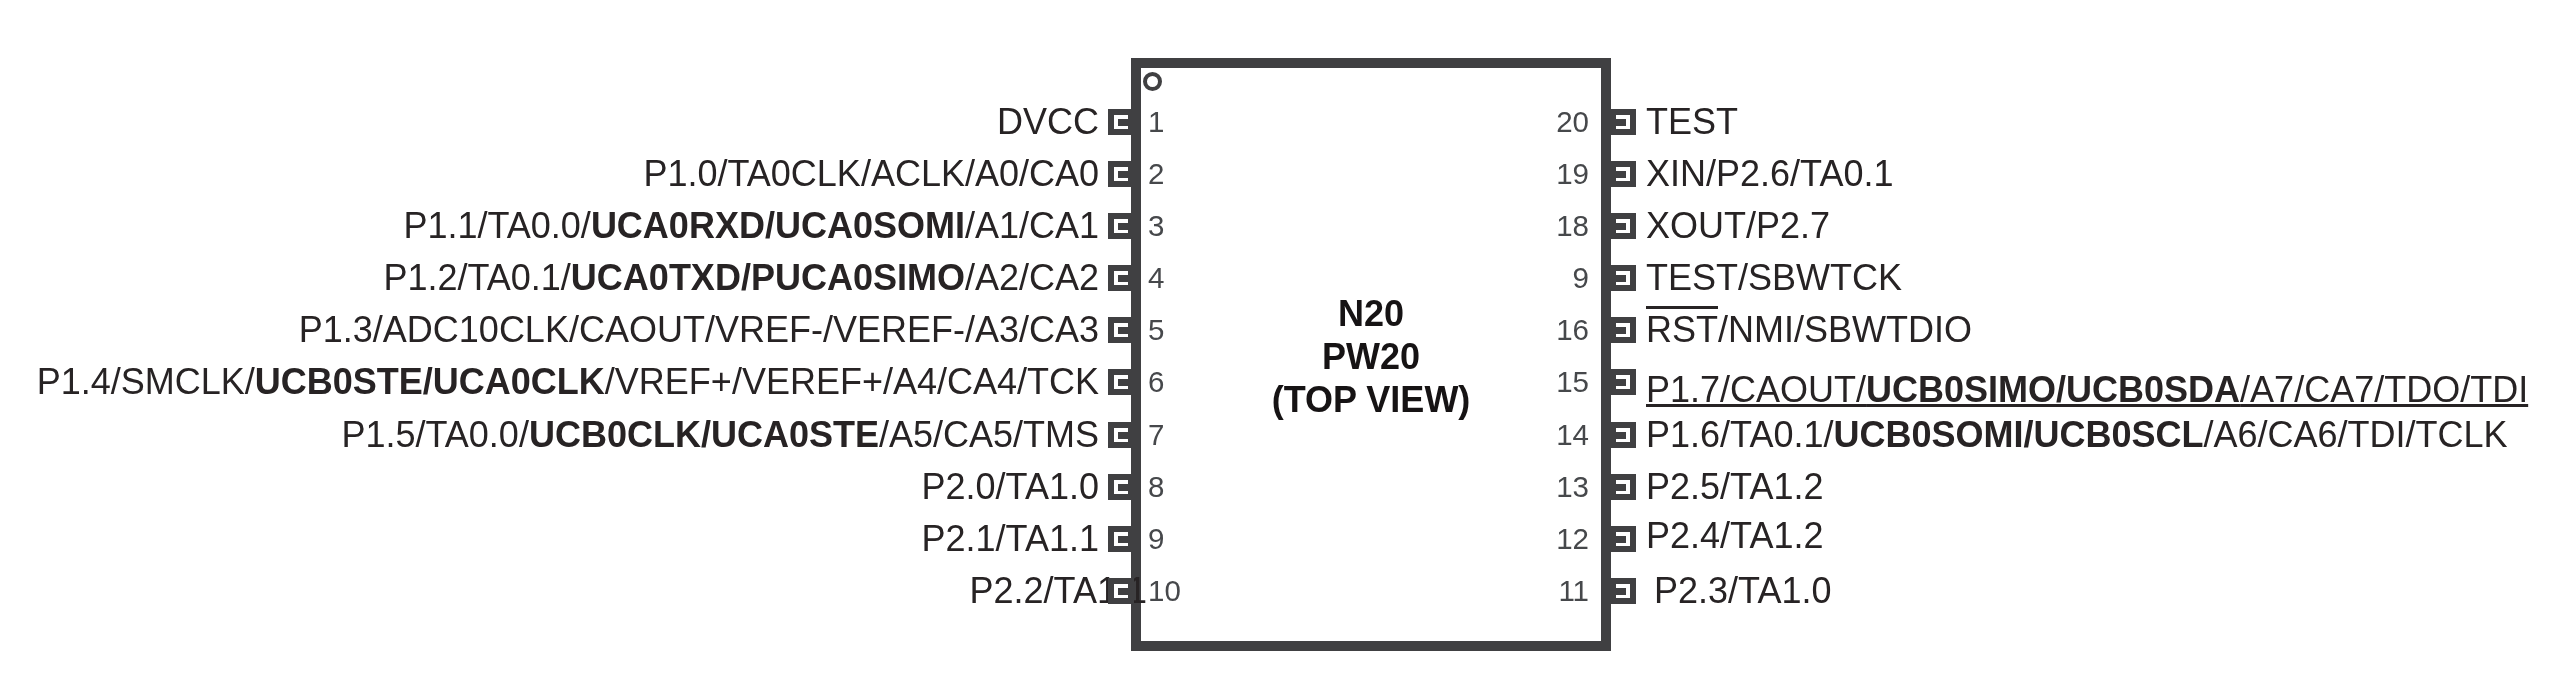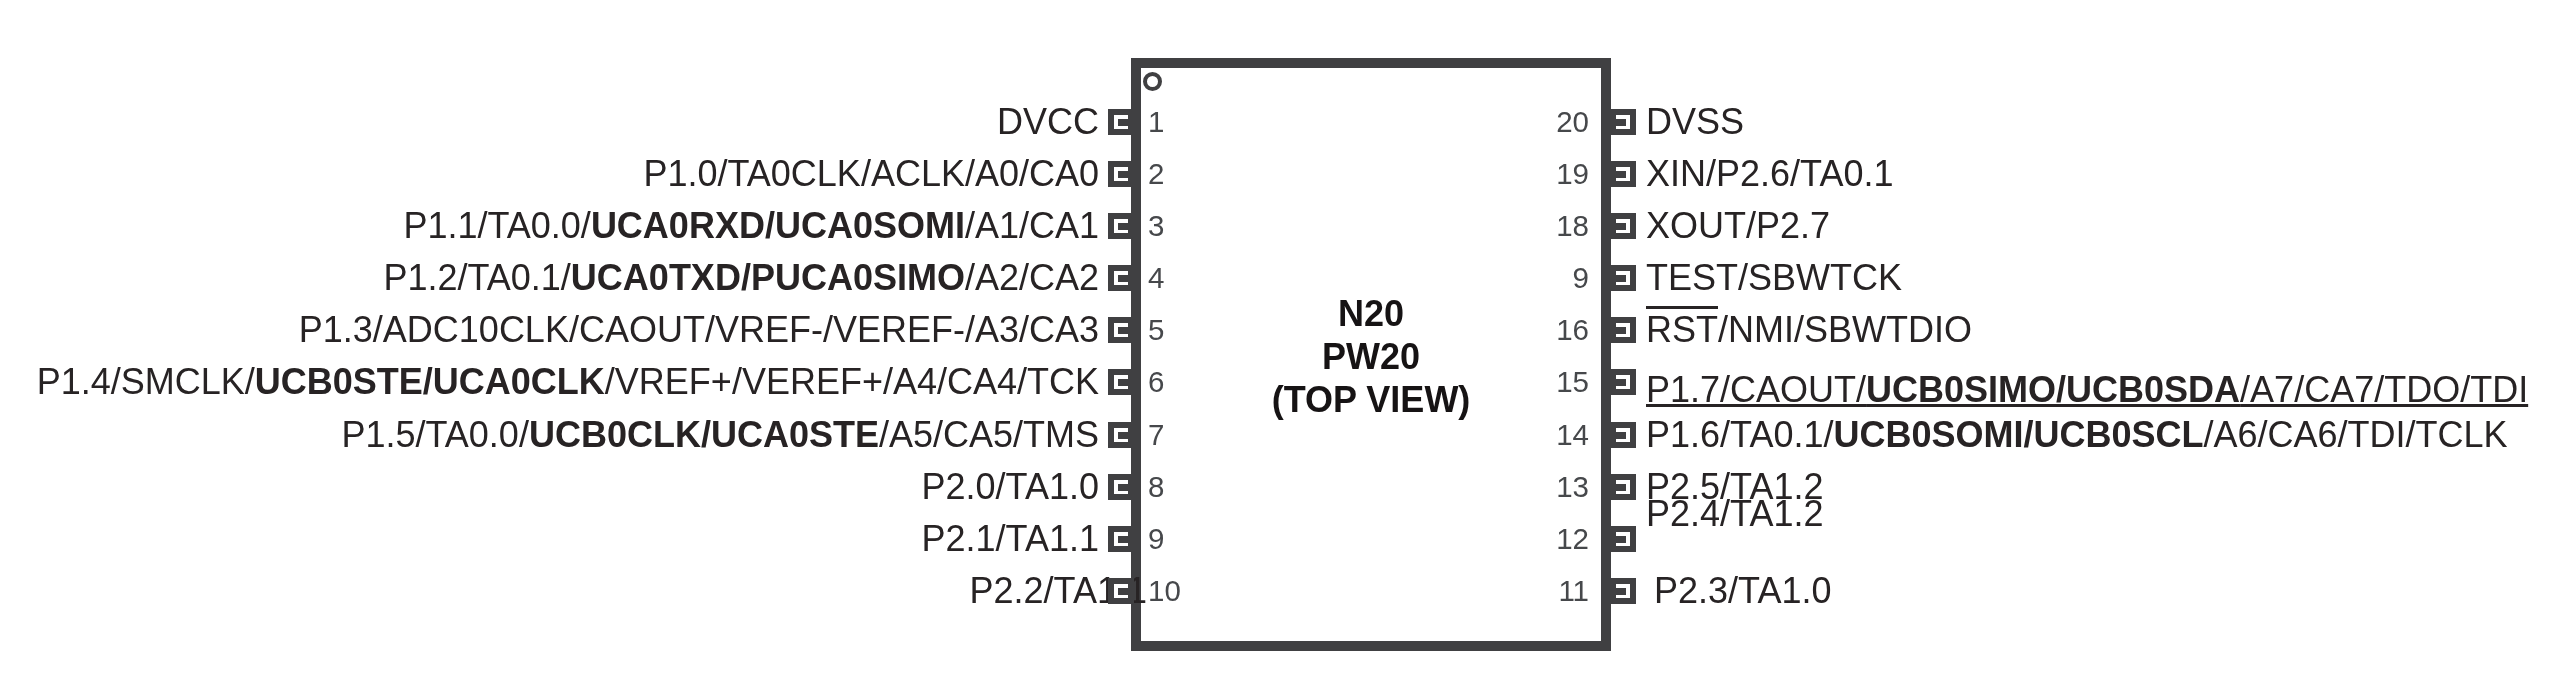--- a/index.html
+++ b/index.html
@@ -75,21 +75,21 @@
       <div class="sq sq-left" style="top: 422px;"></div>
       <div class="row lbl lbl-left" style="top: 461px;"><span>P2.0/TA1.0</span></div>
       <div class="row num num-left" style="top: 461px;">8</div>
       <div class="sq sq-left" style="top: 474px;"></div>
       <div class="row lbl lbl-left" style="top: 513px;"><span>P2.1/TA1.1</span></div>
       <div class="row num num-left" style="top: 513px;">9</div>
       <div class="sq sq-left" style="top: 526px;"></div>
       <div class="row lbl lbl-left" style="top: 565px; padding-left: 48px;"><span>P2.2/TA1.1</span></div>
       <div class="row num num-left" style="top: 565px;">10</div>
       <div class="sq sq-left" style="top: 578px;"></div>
-      <div class="row lbl lbl-right" style="top: 96px;"><span>DVSS</span></div>
+      <div class="row lbl lbl-right" style="top: 96px;"><span>TEST</span></div>
       <div class="row num num-right" style="top: 96px;">20</div>
       <div class="sq sq-right" style="top: 109px;"></div>
       <div class="row lbl lbl-right" style="top: 148px;"><span>XIN/P2.6/TA0.1</span></div>
       <div class="row num num-right" style="top: 148px;">19</div>
       <div class="sq sq-right" style="top: 161px;"></div>
       <div class="row lbl lbl-right" style="top: 200px;"><span>XOUT/P2.7</span></div>
       <div class="row num num-right" style="top: 200px;">18</div>
       <div class="sq sq-right" style="top: 213px;"></div>
       <div class="row lbl lbl-right" style="top: 252px;"><span>TEST/SBWTCK</span></div>
       <div class="row num num-right" style="top: 252px;">9</div>
@@ -99,21 +99,21 @@
       <div class="sq sq-right" style="top: 317px;"></div>
       <div class="row lbl lbl-right" style="top: 364px; text-decoration: underline;"><span>P1.7/CAOUT/</span><span class="bold">UCB0SIMO/UCB0SDA</span><span>/A7/CA7/TDO/TDI</span></div>
       <div class="row num num-right" style="top: 356px;">15</div>
       <div class="sq sq-right" style="top: 369px;"></div>
       <div class="row lbl lbl-right" style="top: 409px;"><span>P1.6/TA0.1/</span><span class="bold">UCB0SOMI/UCB0SCL</span><span>/A6/CA6/TDI/TCLK</span></div>
       <div class="row num num-right" style="top: 409px;">14</div>
       <div class="sq sq-right" style="top: 422px;"></div>
       <div class="row lbl lbl-right" style="top: 461px;"><span>P2.5/TA1.2</span></div>
       <div class="row num num-right" style="top: 461px;">13</div>
       <div class="sq sq-right" style="top: 474px;"></div>
-      <div class="row lbl lbl-right" style="top: 488px;"><span>P2.4/TA1.2</span></div>
+      <div class="row lbl lbl-right" style="top: 510px;"><span>P2.4/TA1.2</span></div>
       <div class="row num num-right" style="top: 513px;">12</div>
       <div class="sq sq-right" style="top: 526px;"></div>
       <div class="row lbl lbl-right" style="top: 565px; margin-left: 8px;"><span>P2.3/TA1.0</span></div>
       <div class="row num num-right" style="top: 565px;">11</div>
       <div class="sq sq-right" style="top: 578px;"></div>
     </div>
 </div>
 
 
 </body></html>

